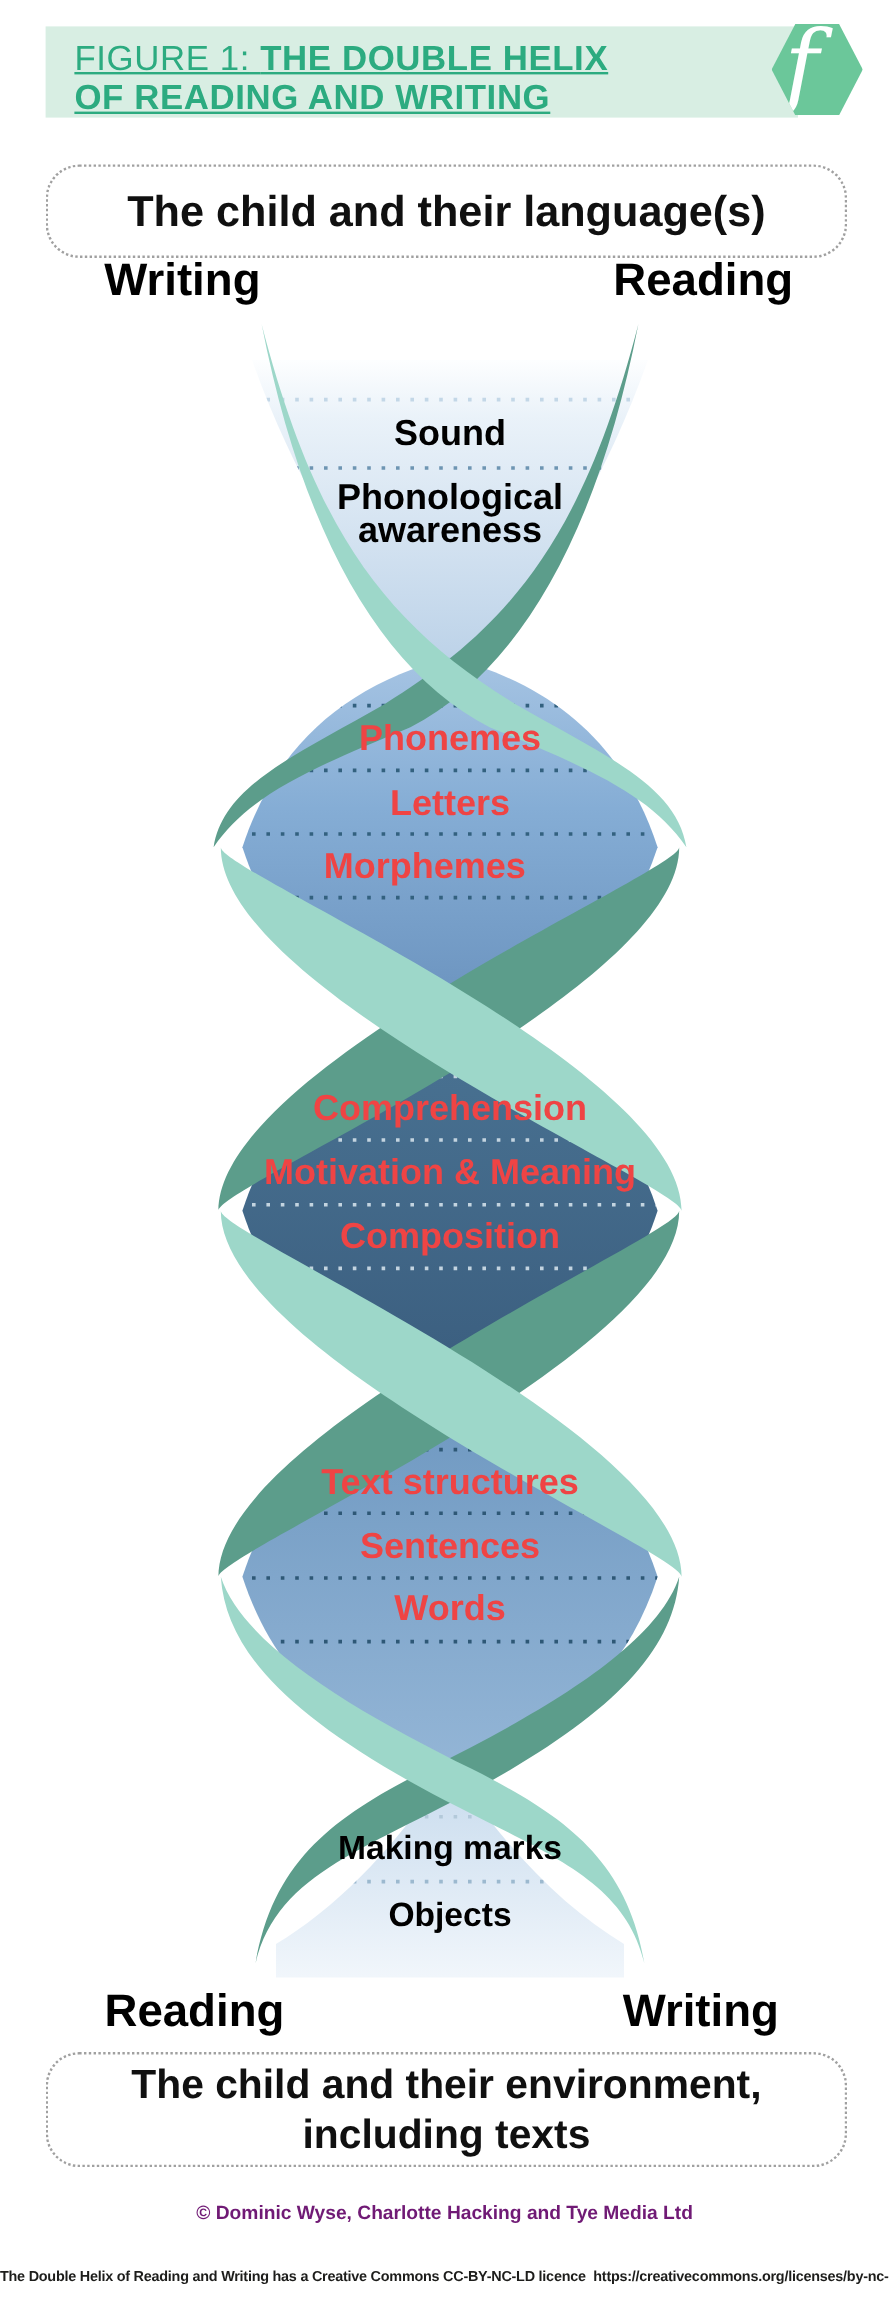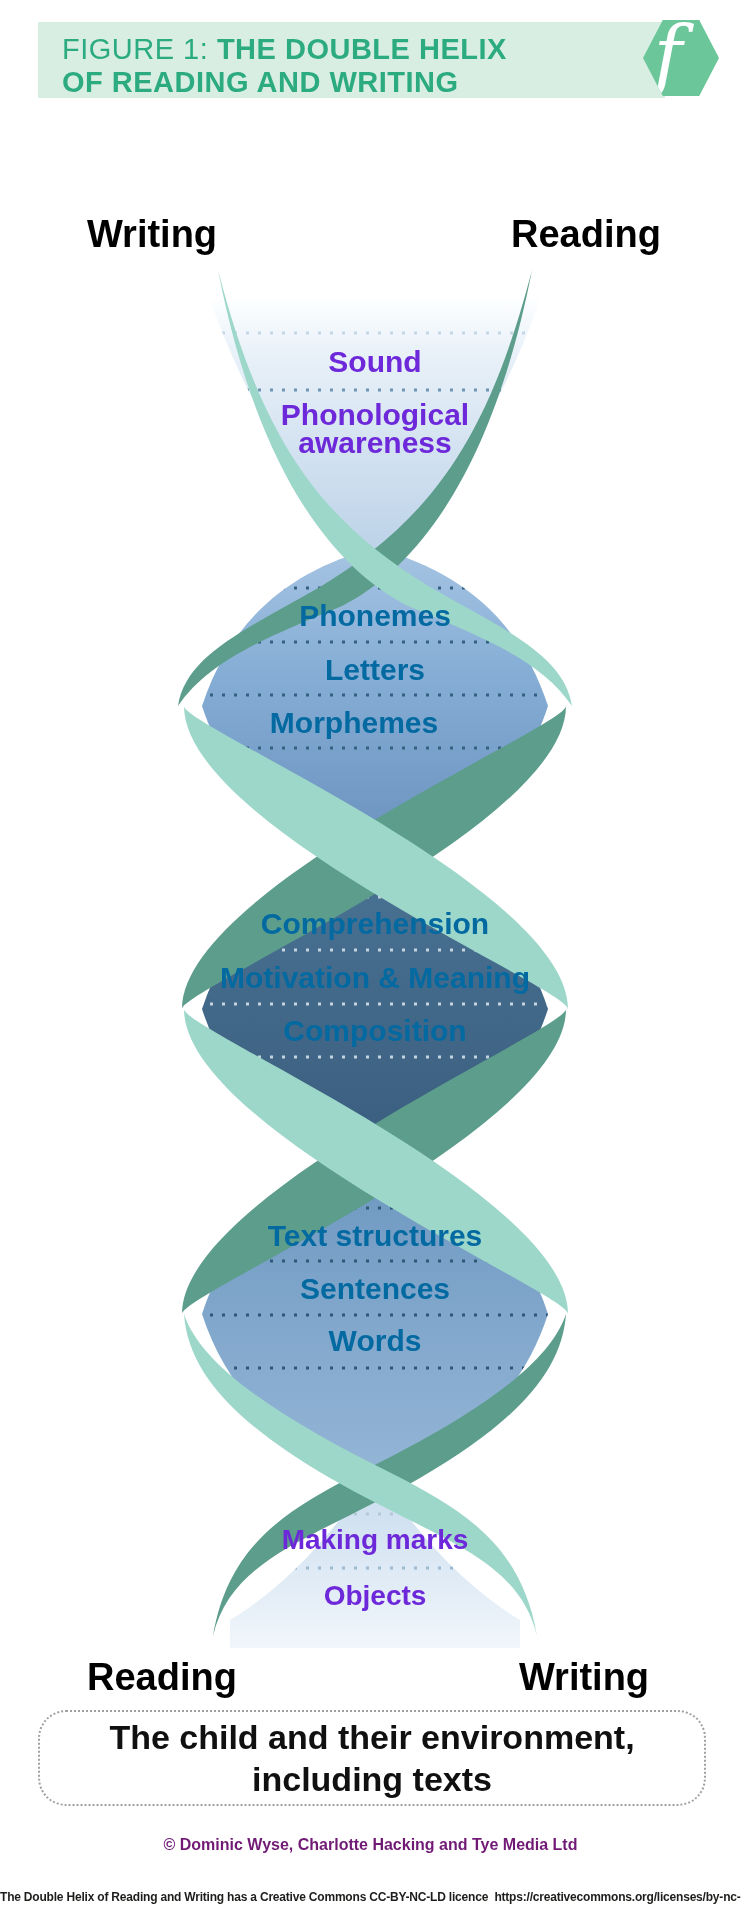--- a/index.html
+++ b/index.html
@@ -1,40 +1,40 @@
 <!DOCTYPE html>
 <html><head>
 <meta charset="utf-8">
 <style>
   html,body{margin:0;padding:0;background:#ffffff;}
   .page{position:relative;width:741px;height:1920px;background:#ffffff;overflow:hidden;
         font-family:"Liberation Sans", sans-serif;}
   
   .hdr{position:absolute;left:38px;top:22px;width:627px;height:76px;background:#d8eee3;}
   .hdr-text{position:absolute;left:24px;top:11px;width:480px;font-size:29px;line-height:1.14;
-            letter-spacing:.5px;color:#2cab80;font-weight:400;}
+            letter-spacing:.5px;color:#2cab80;font-weight:400;text-decoration:underline;}
   .hdr-text strong{font-weight:800;}
   .logo-hex{position:absolute;left:643px;top:20px;width:76px;height:76px;background:#6bc79a;
             clip-path:polygon(0% 50%,26% 0%,74% 0%,100% 50%,74% 100%,26% 100%);
             display:flex;align-items:center;justify-content:center;}
   .logo-f{font-family:"DejaVu Serif", serif;font-style:italic;font-weight:400;
           color:#ffffff;font-size:78px;line-height:1;margin-left:-26px;margin-top:-6px;}
   
   .dotbox{position:absolute;left:38px;width:664px;border:2px dotted #a0a0a0;border-radius:28px;
           display:flex;align-items:center;justify-content:center;text-align:center;
           color:#101010;font-weight:700;}
   .box-top{top:137px;height:74px;font-size:36px;}
   .box-bottom{top:1710px;height:92px;font-size:34px;line-height:42px;text-align:center;}
   .box-bottom span{display:block;max-width:620px;}
   
   .lbl{position:absolute;transform:translate(-50%,-50%);white-space:nowrap;text-align:center;}
   .strand{font-size:38px;font-weight:700;color:#000000;}
   .sec{font-size:30px;font-weight:700;}
-  .sec-blue{color:#6d28d9;}
-  .sec-white{color:#0369a1;}
+  .sec-blue{color:#000000;}
+  .sec-white{color:#ef4444;}
   .wrap2{white-space:normal;transform:translate(-50%,0);width:260px;line-height:28px;font-size:30px;}
   .small-blue{font-size:28px;}
   .credit1{position:absolute;left:0;top:1836px;width:741px;text-align:center;
            font-size:16px;font-weight:700;color:#701a75;}
   .credit2{position:absolute;left:0;top:1890px;width:741px;text-align:center;
            font-size:12px;font-weight:700;letter-spacing:-0.2px;color:#1d1d1b;white-space:pre;}
   svg.helix{position:absolute;left:0;top:0;}
   .overlay{position:absolute;left:0;top:0;width:741px;height:1920px;pointer-events:none;}
 </style>
 </head>
@@ -138,20 +138,23 @@
     <g fill="#9dd7c9">
       <path d="M 218,270 C 262,440 320,520 430,587 C 505,630 564,655 572,706 C 542,662 490,640 408,606 C 318,560 252,445 218,270 Z"></path>
       <path d="M 184,706 C 184,826 568,988 568,1009 C 568,889 184,727 184,706 Z"></path>
       <path d="M 184,1009 C 184,1129 568,1293 568,1314 C 568,1194 184,1030 184,1009 Z"></path>
       <path d="M 184,1314 C 188,1372 234,1422 330,1478 C 438,1540 518,1557 537,1636 C 522,1548 468,1512 393,1474 C 298,1427 203,1372 184,1314 Z"></path>
     </g>
   </svg>
 
   <div class="overlay">
 
+    <div class="dotbox box-top" style="pointer-events:auto">
+      <span>The child and their language(s)</span>
+    </div>
 
     <div class="lbl strand" style="left:152px;top:234px">Writing</div>
     <div class="lbl strand" style="left:586px;top:234px">Reading</div>
 
     <div class="lbl sec sec-blue" style="left:375px;top:362px">Sound</div>
     <div class="lbl sec sec-blue wrap2" style="left:375px;top:401px">Phonological awareness</div>
 
     <div class="lbl sec sec-white" style="left:375px;top:616px">Phonemes</div>
     <div class="lbl sec sec-white" style="left:375px;top:670px">Letters</div>
     <div class="lbl sec sec-white" style="left:354px;top:723px">Morphemes</div>

